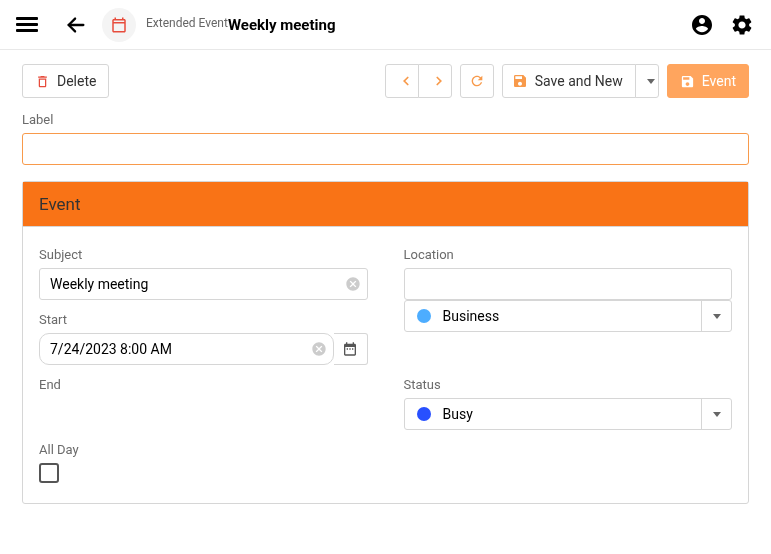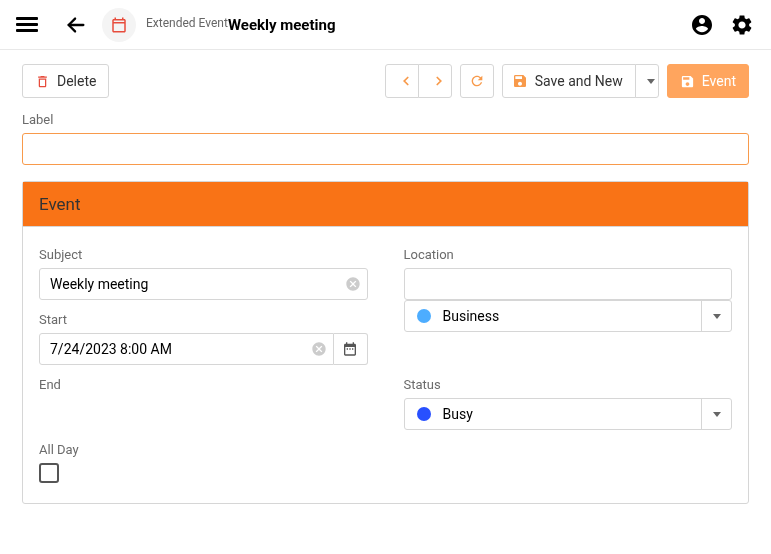--- a/index.html
+++ b/index.html
@@ -205,20 +205,21 @@
       min-width: 0;
     }
     
     .input-with-btn {
       display: flex;
     }
     .input-with-btn .text-input {
       border-top-right-radius: 0;
       border-bottom-right-radius: 0;
       padding-right: 44px;
+      border-radius: 10px;
     }
     .input-with-btn .addon {
       width: 34px;
       height: 32px;
       border: 1px solid #d6d6d6;
       border-left: none;
       border-top-right-radius: 3px;
       border-bottom-right-radius: 3px;
       display: flex;
       align-items: center;

